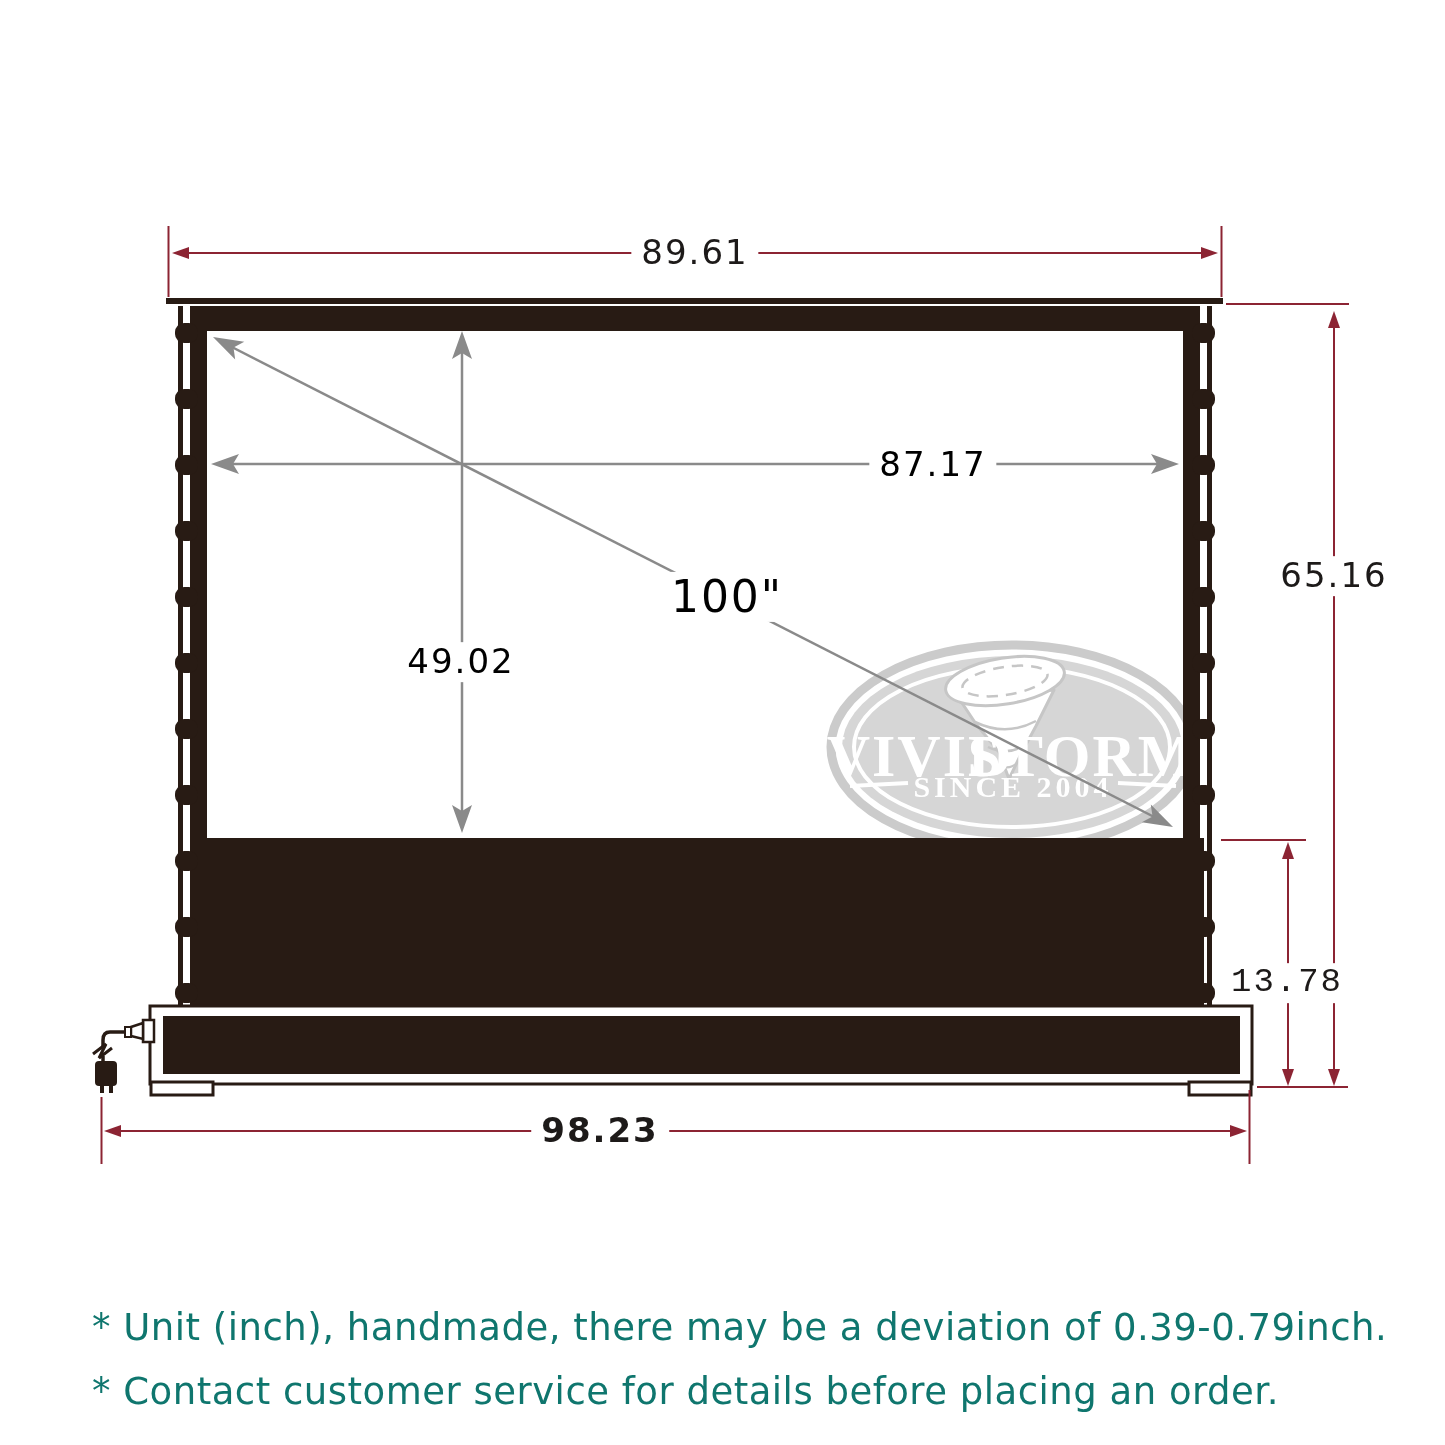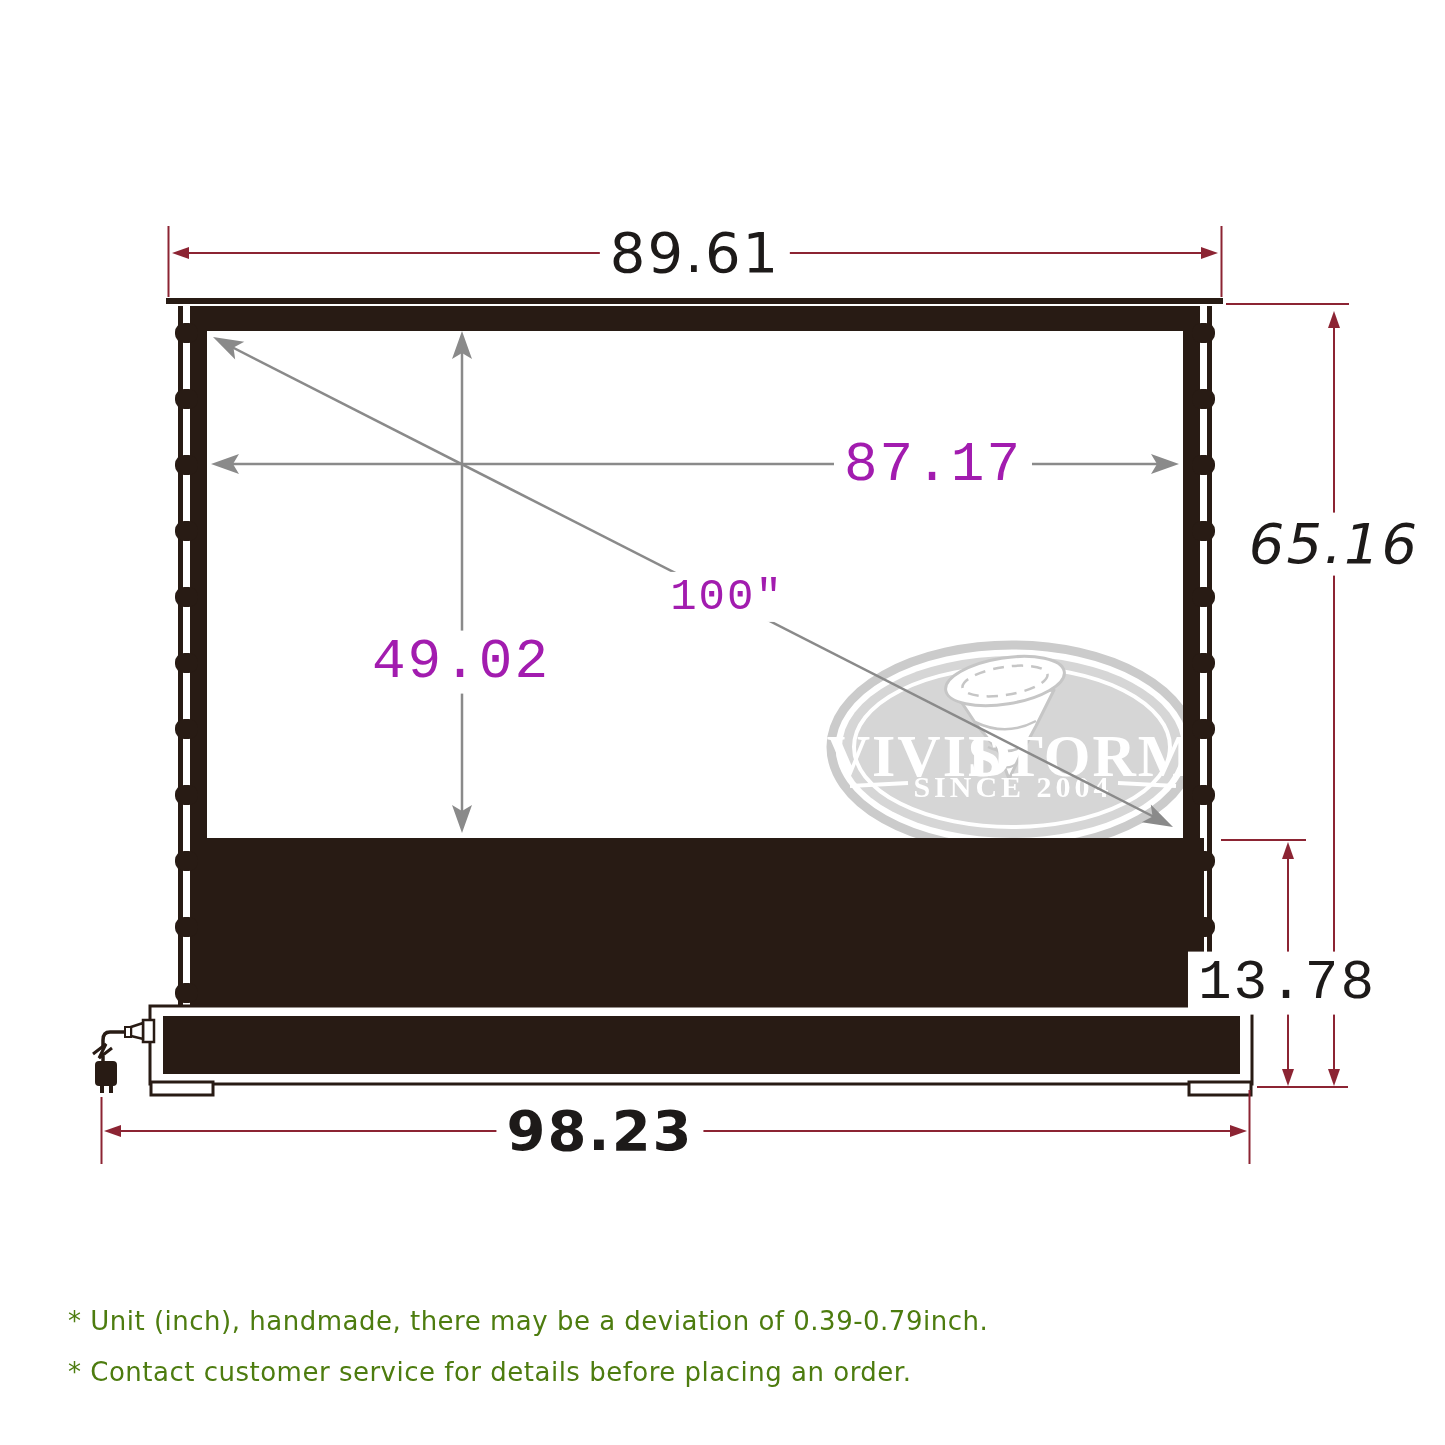--- a/index.html
+++ b/index.html
@@ -9,32 +9,32 @@
     background:#ffffff;
     overflow:hidden;
     font-family:"DejaVu Sans", sans-serif;
   }
   .stage svg{position:absolute;left:0;top:0;}
   .dim-label{
     position:absolute;
     transform:translate(-50%,-50%);
     background:#ffffff;
     padding:2px 10px;
-    font-size:56px;
+    font-size:34px;
     letter-spacing:2px;
     color:#1d1a19;
     white-space:nowrap;
     line-height:1.05;
   }
-  .dim-label.gray{color:#a21caf;font-family:Liberation Mono, monospace;}
+  .dim-label.gray{color:#000000;}
   .footnotes{
     position:absolute;
-    left:68px;top:1306px;
-    color:#4d7c0f;
-    font-size:26px;
+    left:92px;top:1306px;
+    color:#0f766e;
+    font-size:37px;
     letter-spacing:0.5px;
   }
   .footnotes .note{margin:0 0 21px 0;white-space:nowrap;}
 </style>
 </head>
 <body>
 
 <div class="stage">
 
   <svg width="1445" height="1445" viewBox="0 0 1445 1445">
@@ -159,21 +159,21 @@
       <line x1="116" y1="1131" x2="1234" y2="1131"></line>
       <polygon points="104,1131 121,1125 121,1137" stroke="none"></polygon>
       <polygon points="1247,1131 1230,1125 1230,1137" stroke="none"></polygon>
     </g>
   </svg>
 
   <div class="dim-label" style="left:695px;top:253px;">89.61</div>
   <div class="dim-label gray" style="left:933px;top:465px;">87.17</div>
   <div class="dim-label gray" style="left:461px;top:662px;">49.02</div>
   <div class="dim-label gray" style="left:727px;top:597px;font-size:44px;">100"</div>
-  <div class="dim-label" style="left:1334px;top:544px;font-style:italic;">65.16</div>
+  <div class="dim-label" style="left:1334px;top:576px;">65.16</div>
   <div class="dim-label" style="left:1287px;top:983px;font-family:Liberation Mono, monospace;">13.78</div>
   <div class="dim-label" style="left:600px;top:1131px;font-weight:bold;">98.23</div>
 
   <div class="footnotes">
     <p class="note">* Unit (inch), handmade, there may be a deviation of 0.39-0.79inch.</p>
     <p class="note">* Contact customer service for details before placing an order.</p>
   </div>
 
 </div>
 

